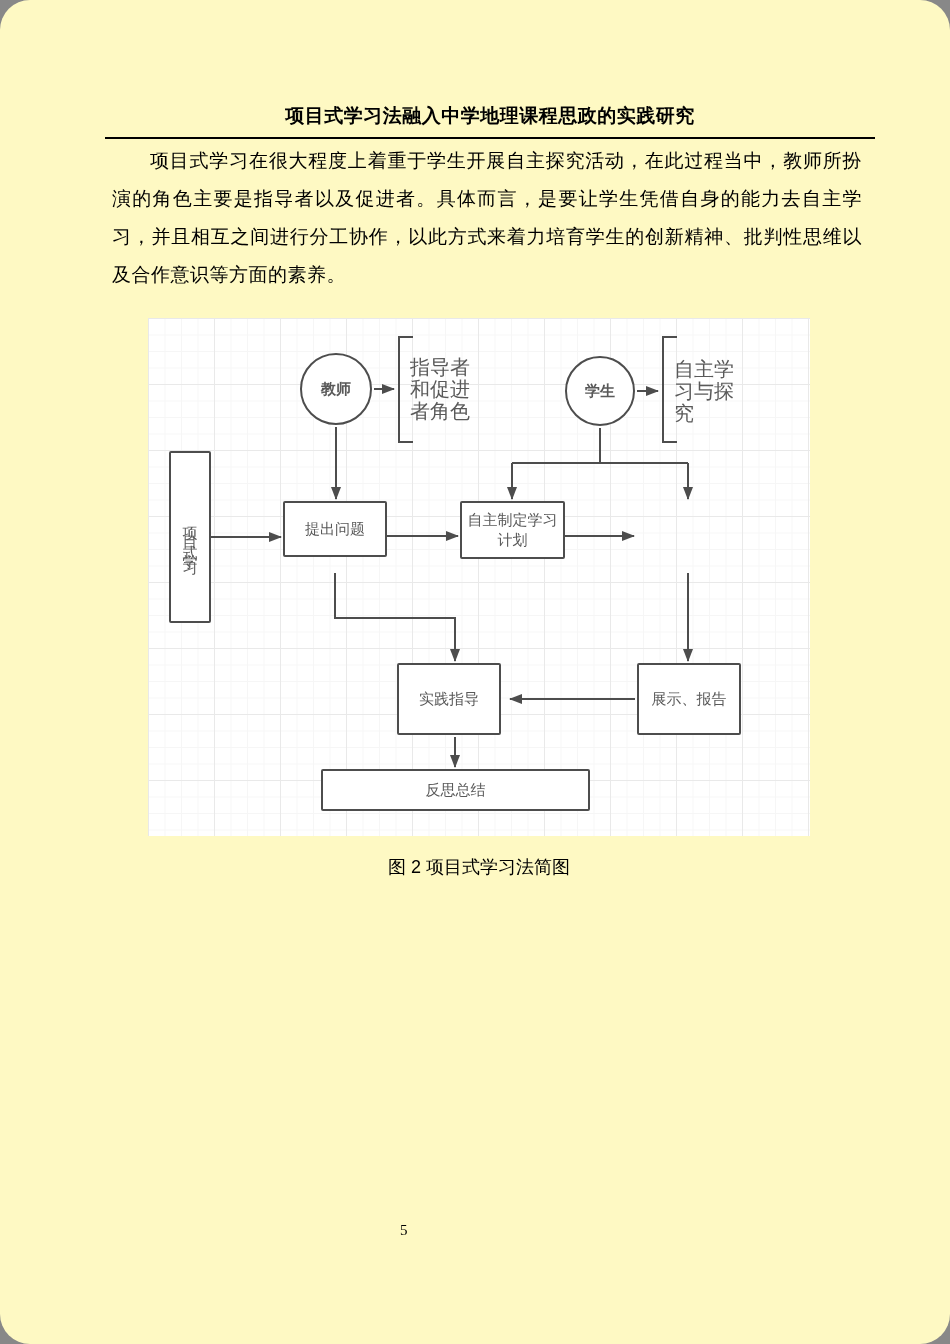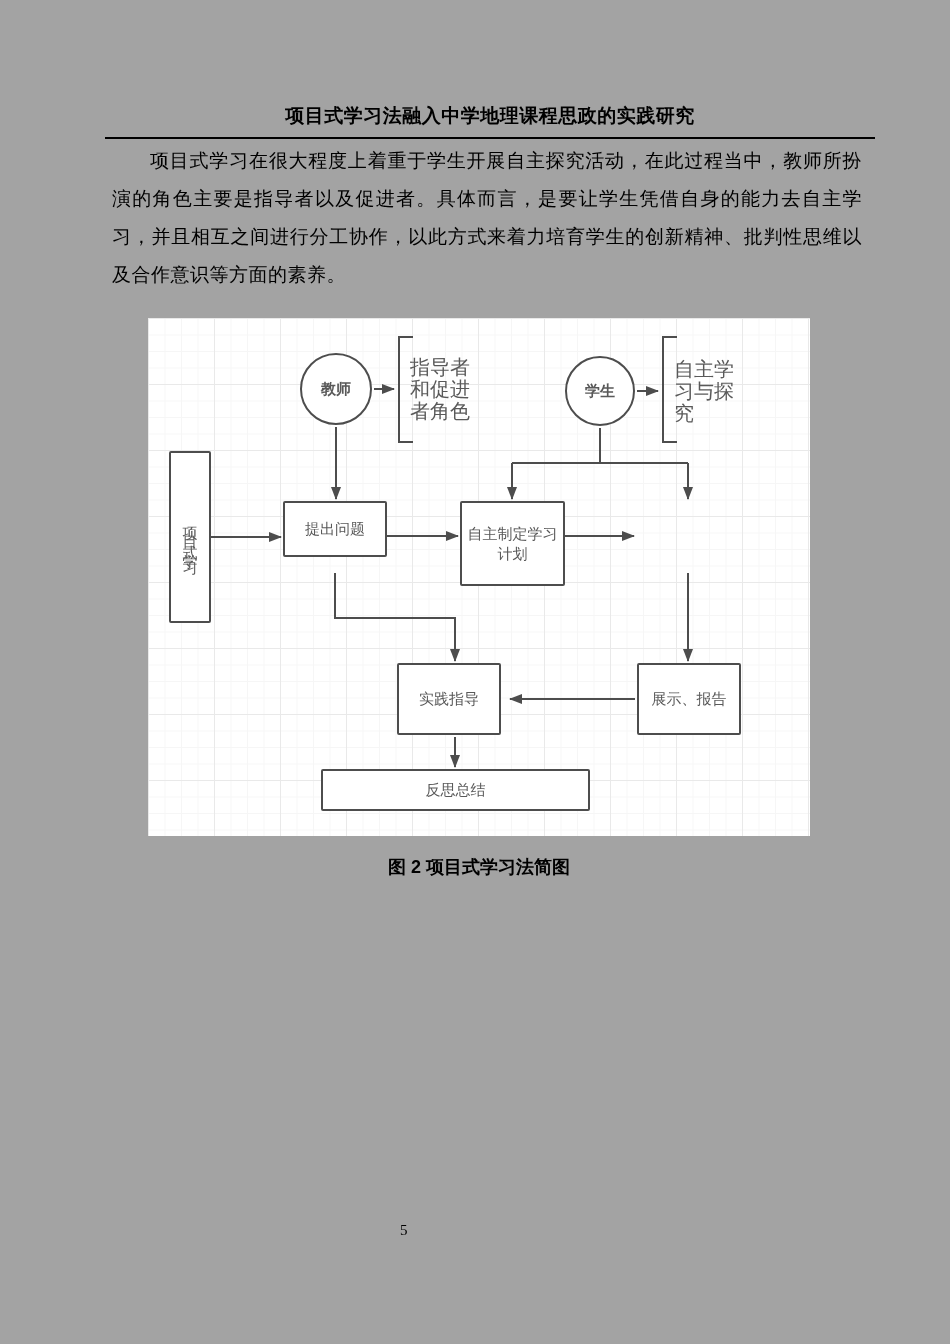--- a/index.html
+++ b/index.html
@@ -1,18 +1,18 @@
 <!DOCTYPE html>
 <html><head>
 <meta charset="utf-8">
 <style>
   html,body{margin:0;padding:0;background:#888;}
   .page{
-    position:relative;width:950px;height:1344px;background:#a3a3a3;
-    font-family:"Liberation Serif",serif;color:#000;overflow:hidden;margin:0 auto;
+    position:relative;width:950px;height:1344px;background:#fef9c3;
+    font-family:"Liberation Serif",serif;color:#000;overflow:hidden;margin:0 auto;border-radius:30px;
   }
   .header-title{
     position:absolute;top:103px;left:105px;width:770px;
     text-align:center;font-size:19px;font-weight:bold;letter-spacing:0.5px;
   }
   .header-rule{
     position:absolute;top:137px;left:105px;width:770px;height:0;
     border-top:2px solid #000;
   }
   .body-text{
@@ -42,31 +42,31 @@
   .node.circle{border-radius:50%;font-weight:bold;}
   .node.vtext{writing-mode:vertical-lr;letter-spacing:9px;line-height:42px;}
   .bracket-label{
     position:absolute;color:#595959;font-size:20px;line-height:22px;
     text-align:left;white-space:pre-line;
   }
   #n-teacher{left:152px;top:35px;width:72px;height:72px;}
   #n-student{left:417px;top:38px;width:70px;height:70px;}
   #n-pjbl{left:21px;top:133px;width:42px;height:172px;}
   #n-raise{left:135px;top:183px;width:104px;height:56px;}
-  #n-plan{left:312px;top:183px;width:105px;height:85px;}
+  #n-plan{left:312px;top:183px;width:105px;height:58px;}
   #n-collab{left:488px;top:183px;width:105px;height:70px;}
   #n-practice{left:249px;top:345px;width:104px;height:72px;}
   #n-present{left:489px;top:345px;width:104px;height:72px;}
   #n-reflect{left:173px;top:451px;width:269px;height:42px;}
   #lbl-teacher-role{left:262px;top:38px;width:66px;}
   #lbl-student-role{left:526px;top:40px;width:66px;}
   
   .caption{
     position:absolute;top:855px;left:148px;width:662px;text-align:center;
-    font-family:"Liberation Sans",sans-serif;font-size:18px;font-weight:bold;
+    font-family:"Liberation Sans",sans-serif;font-size:18px;font-weight:normal;
   }
   .page-number{
     position:absolute;top:1222px;left:400px;font-size:15px;
     font-family:"Liberation Serif",serif;
   }
 </style>
 </head>
 <body>
 
 <div class="page">

